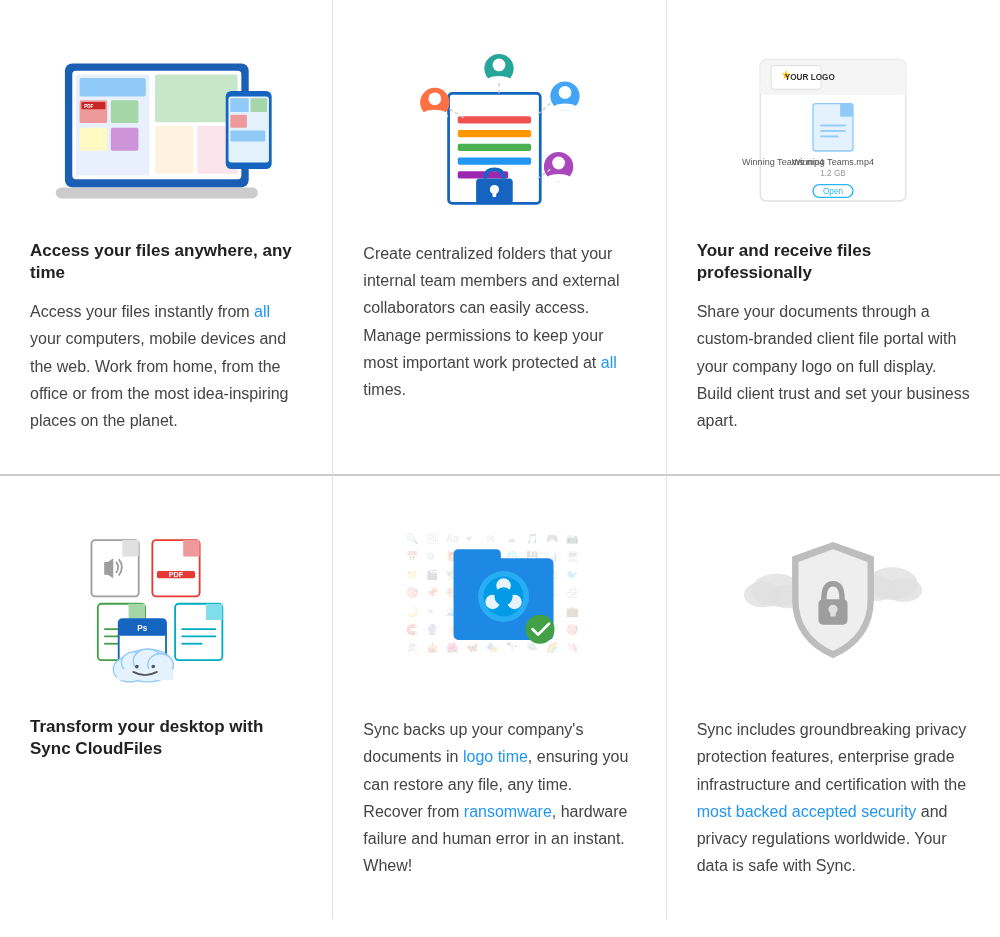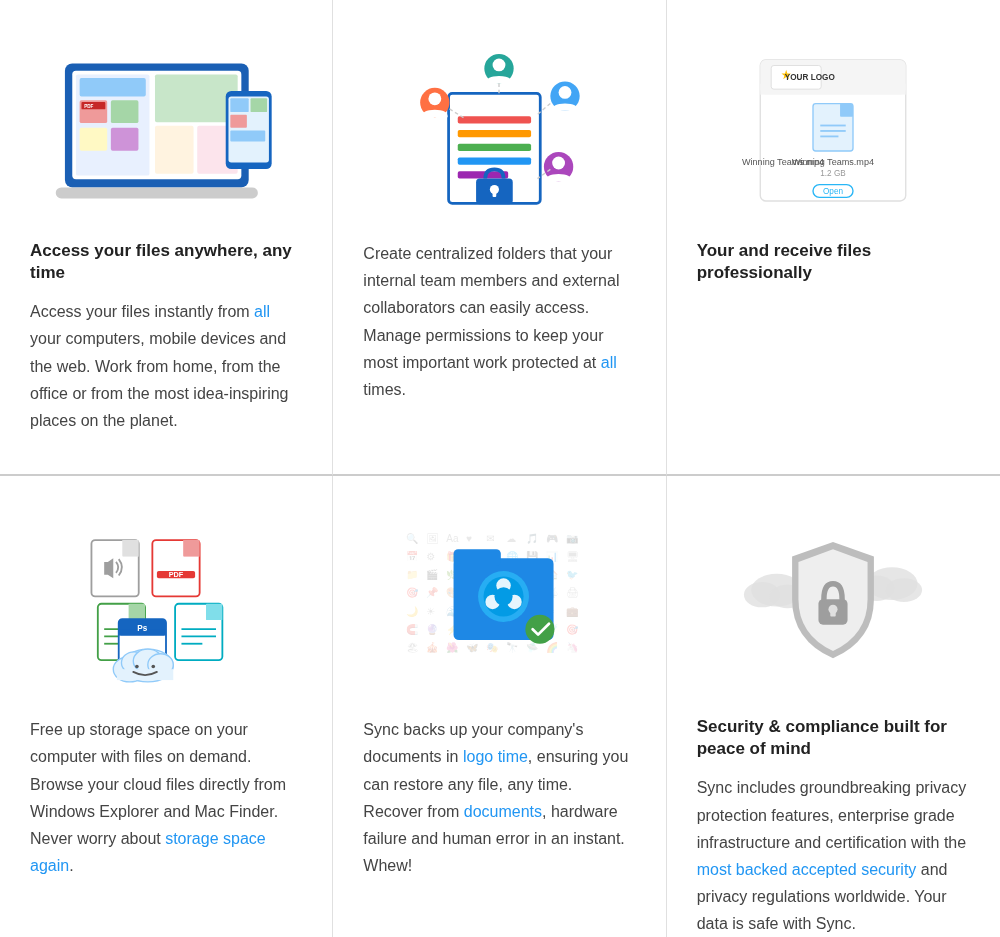--- a/index.html
+++ b/index.html
@@ -179,20 +179,23 @@
 
         <text x="55" y="125" font-size="10" fill="#555" text-anchor="middle">Winning Teams.mp4</text>
         <text x="110" y="125" font-size="10" fill="#555" text-anchor="middle">Winning Teams.mp4</text>
         <text x="110" y="138" font-size="9" fill="#999" text-anchor="middle">1.2 GB</text>
 
         <rect x="88" y="147" width="44" height="14" rx="7" fill="white" stroke="#29b6f6" stroke-width="1.5"></rect>
         <text x="110" y="157" font-size="9" fill="#29b6f6" text-anchor="middle">Open</text>
       </svg>
     </div>
     <div class="cell-title">Your and receive files professionally</div>
+    <div class="cell-desc">
+      Share your documents through a custom-branded client file portal with your company logo on full display. Build client trust and set your business apart.
+    </div>
   </div>
 
   <div class="cell bottom-row-cell cell-border-right">
     <div class="cell-image">
       <svg class="files-svg" viewBox="0 0 220 185" xmlns="http://www.w3.org/2000/svg">
 
         <rect x="95" y="20" width="52" height="62" rx="4" fill="white" stroke="#e53935" stroke-width="2"></rect>
         <polygon points="129,20 147,38 129,38" fill="#ffcdd2"></polygon>
         <rect x="129" y="20" width="18" height="18" rx="1" fill="#ef9a9a"></rect>
         <rect x="100" y="54" width="42" height="8" rx="2" fill="#e53935"></rect>
@@ -233,23 +236,21 @@
         <ellipse cx="90" cy="153" rx="16" ry="13" fill="#e3f2fd" stroke="#90caf9" stroke-width="1.5"></ellipse>
         <ellipse cx="104" cy="157" rx="14" ry="12" fill="#e3f2fd" stroke="#90caf9" stroke-width="1.5"></ellipse>
         <rect x="56" y="162" width="62" height="12" rx="0" fill="#e3f2fd"></rect>
 
         <circle cx="78" cy="159" r="2" fill="#555"></circle>
         <circle cx="96" cy="159" r="2" fill="#555"></circle>
 
         <path d="M74 165 Q87 172 100 165" stroke="#555" stroke-width="2" fill="none" stroke-linecap="round"></path>
       </svg>
     </div>
-    <div class="cell-desc">
-      Free up storage space on your computer with files on demand. Browse your cloud files directly from Windows Explorer and Mac Finder. Never worry about <span class="highlight">storage space again</span>.
-    </div>
+    <div class="cell-title">Transform your desktop with Sync CloudFiles</div>
   </div>
 
   <div class="cell bottom-row-cell cell-border-right">
     <div class="cell-image">
       <svg class="backup-svg" viewBox="0 0 220 185" xmlns="http://www.w3.org/2000/svg">
 
         <g opacity="0.18">
 
           <text x="8" y="22" font-size="11" fill="#888">🔍</text>
           <text x="30" y="22" font-size="11" fill="#888">🖼</text>
@@ -325,21 +326,21 @@
         <circle cx="115" cy="70" r="8" fill="white" opacity="0.9"></circle>
         <circle cx="103" cy="88" r="8" fill="white" opacity="0.9"></circle>
         <circle cx="127" cy="88" r="8" fill="white" opacity="0.9"></circle>
         <circle cx="115" cy="82" r="10" fill="#039be5"></circle>
 
         <circle cx="155" cy="118" r="16" fill="#43a047"></circle>
         <polyline points="147,118 153,124 165,112" stroke="white" stroke-width="3" fill="none" stroke-linecap="round" stroke-linejoin="round"></polyline>
       </svg>
     </div>
     <div class="cell-desc">
-      Sync backs up your company's documents in <span class="highlight">logo time</span>, ensuring you can restore any file, any time. Recover from <span class="highlight">documents</span>, hardware failure and human error in an instant. Whew!
+      Sync backs up your company's documents in <span class="highlight">logo time</span>, ensuring you can restore any file, any time. Recover from <span class="highlight">ransomware</span>, hardware failure and human error in an instant. Whew!
     </div>
   </div>
 
   <div class="cell bottom-row-cell">
     <div class="cell-image">
       <svg class="security-svg" viewBox="0 0 220 185" xmlns="http://www.w3.org/2000/svg">
 
         <ellipse cx="48" cy="75" rx="28" ry="18" fill="#e0e0e0" opacity="0.8"></ellipse>
         <ellipse cx="32" cy="80" rx="20" ry="14" fill="#e0e0e0" opacity="0.8"></ellipse>
         <ellipse cx="60" cy="82" rx="20" ry="13" fill="#e0e0e0" opacity="0.8"></ellipse>
@@ -353,19 +354,18 @@
         <path d="M110 30 L148 44 L148 85 Q148 124 110 142 Q72 124 72 85 L72 44 Z" fill="#eeeeee"></path>
 
         <rect x="94" y="85" width="32" height="28" rx="5" fill="#9e9e9e"></rect>
 
         <path d="M100 85 Q100 68 110 68 Q120 68 120 85" stroke="#9e9e9e" stroke-width="6" fill="none" stroke-linecap="round"></path>
 
         <circle cx="110" cy="96" r="5" fill="#e0e0e0"></circle>
         <rect x="107" y="96" width="6" height="8" rx="1" fill="#e0e0e0"></rect>
       </svg>
     </div>
-    <div class="cell-title">Security &amp; compliance built for peace of mind</div>
     <div class="cell-desc">
       Sync includes groundbreaking privacy protection features, enterprise grade infrastructure and certification with the <span class="highlight">most backed accepted security</span> and privacy regulations worldwide. Your data is safe with Sync.
     </div>
   </div>
 
 </div>
 
 </body></html>

